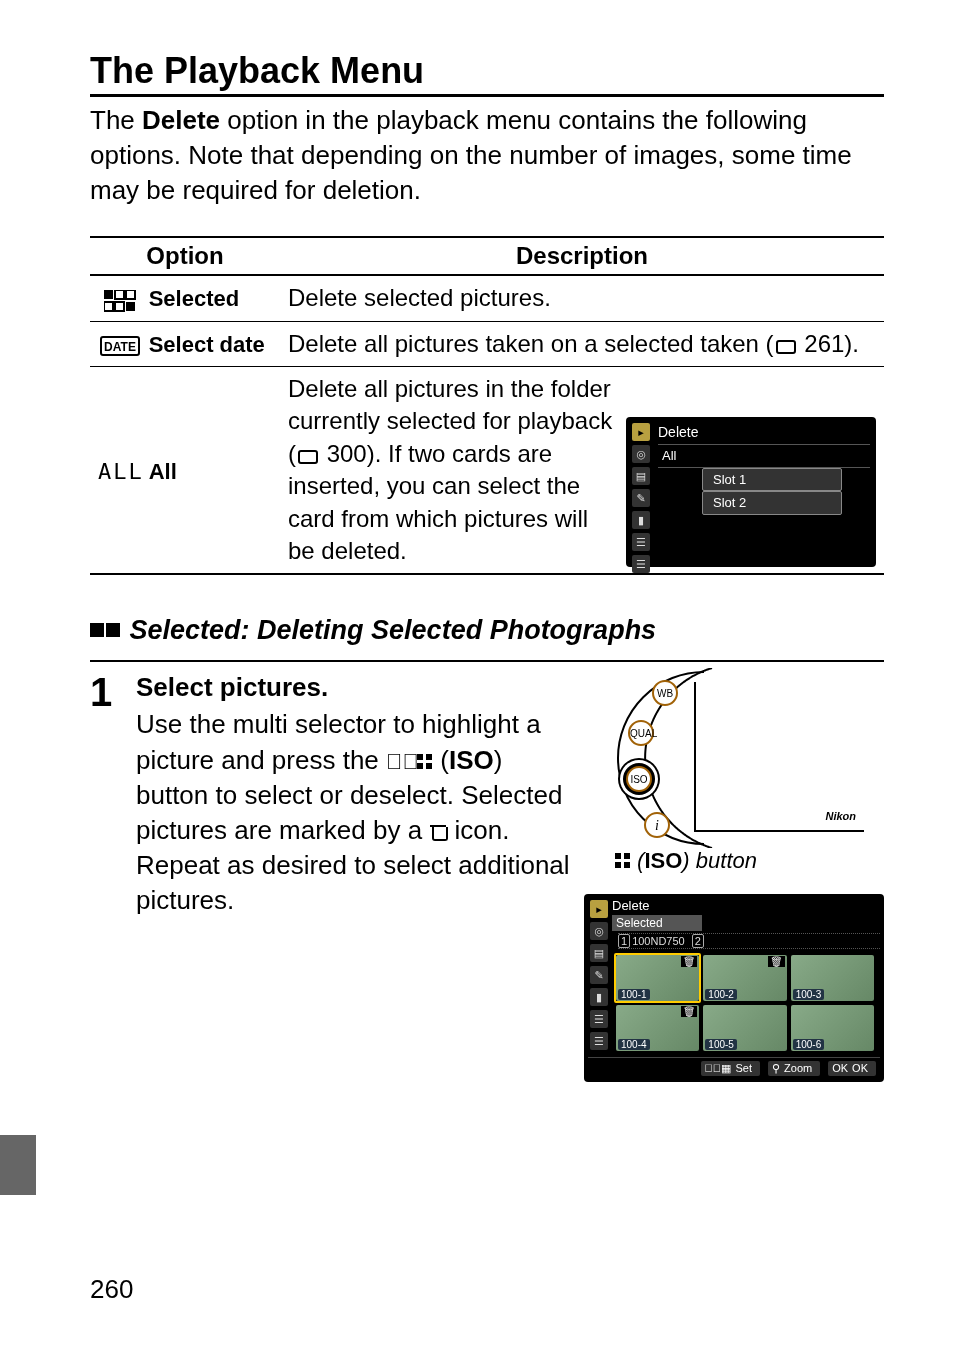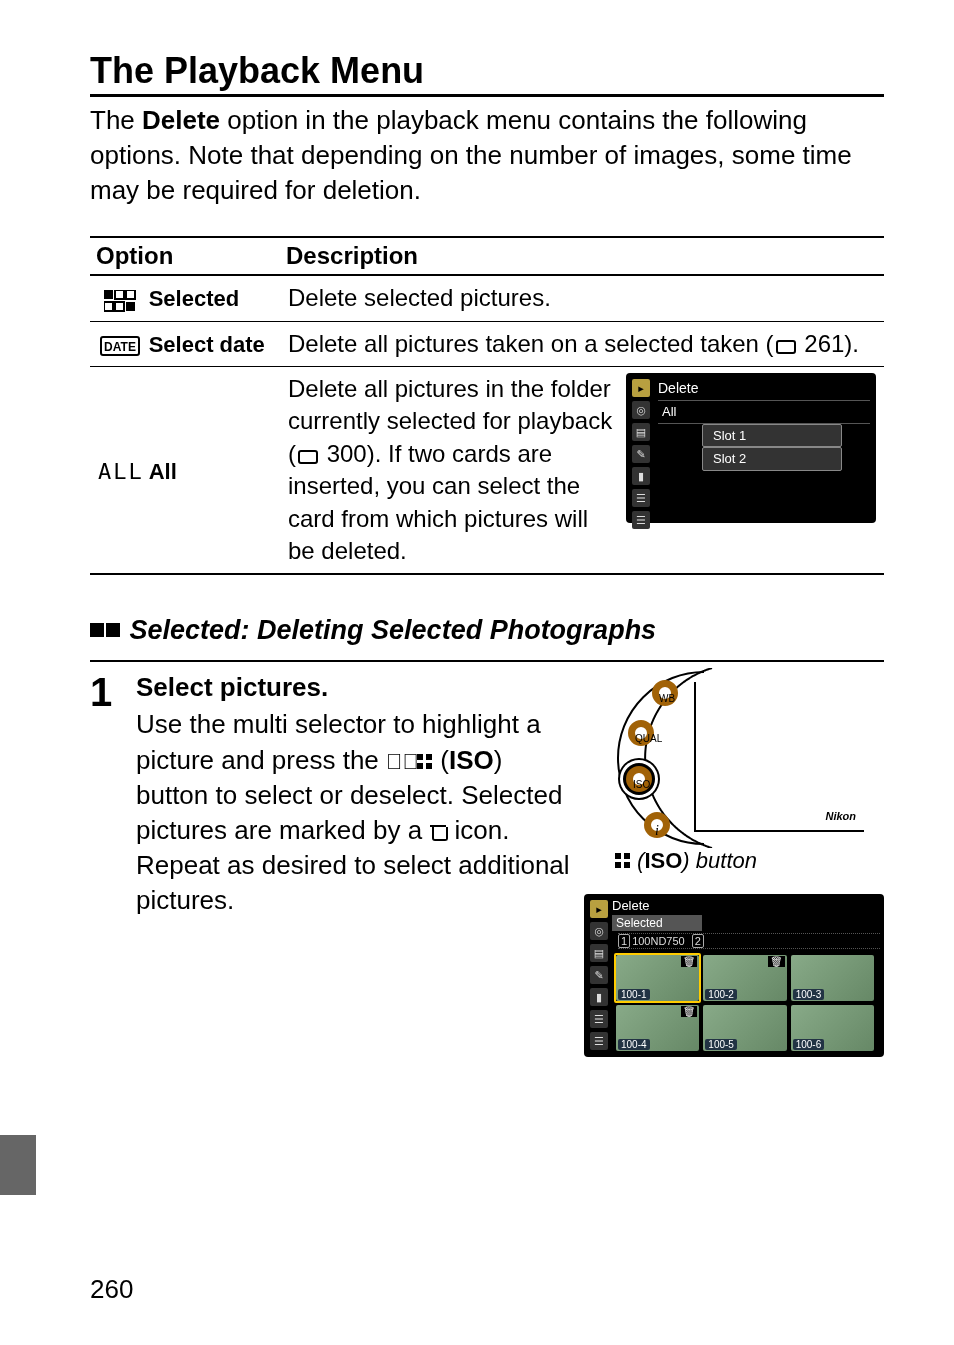--- a/index.html
+++ b/index.html
@@ -32,21 +32,21 @@
   }
   .intro b { font-weight: 700; }
   table.options {
     border-collapse: collapse;
     width: 100%;
     font-size: 24px;
   }
   table.options th {
     background: #fff;
     font-weight: 700;
-    text-align: left;
+    text-align: center;
     padding: 4px 6px;
     border-top: 2px solid #000;
     border-bottom: 2px solid #000;
     margin-top: 39px;
   }
   table.options td {
     padding: 6px 8px;
     vertical-align: middle;
     border-bottom: 1px solid #000;
   }
@@ -71,21 +71,21 @@
     width: 20px; height: 14px;
     border: 2px solid #000;
     border-radius: 3px;
     position: relative;
     top: 2px;
     margin: 0 2px;
   }
   .all-row td:first-child { vertical-align: middle; }
   .all-desc-wrap {
     display: flex;
-    align-items: flex-start;
+    align-items: flex-end;
     gap: 12px;
   }
   .all-desc-text { flex: 1; line-height: 1.35; }
   
   .cam-screen {
     background: #000;
     color: #fff;
     font-size: 14px;
     width: 250px;
     padding: 6px 6px 8px 6px;
@@ -171,21 +171,21 @@
   }
   .cam-outline {
     width: 280px;
     height: 170px;
     position: relative;
     margin-left: 10px;
   }
   .btn-circ {
     position: absolute;
     width: 26px; height: 26px;
-    border: 7px solid #a16207;
+    border: 2px solid #a16207;
     border-radius: 50%;
     background: #fff;
     font-size: 10px;
     text-align: center;
     line-height: 24px;
   }
   .btn-circ.hl {
     box-shadow: 0 0 0 3px #000, 0 0 0 6px #fff, 0 0 0 8px #000;
   }
   .cam-body-rect {
@@ -497,20 +497,25 @@
                   <span class="trash-mark">🗑</span>
                   <span class="tn-label">100-4</span>
                 </div>
               <div class="thumb">
                   <span class="tn-label">100-5</span>
                 </div>
               <div class="thumb">
                   <span class="tn-label">100-6</span>
                 </div>
             </div>
+            <div class="bottom-bar">
+              <span>⚊⃝▦<span>Set</span></span>
+              <span>⚲<span>Zoom</span></span>
+              <span>OK<span>OK</span></span>
+            </div>
           </div>
         </div>
 
       </div>
     </div>
   </div>
 
   <div class="side-tab"></div>
   <div class="page-num">260</div>
 </div>

